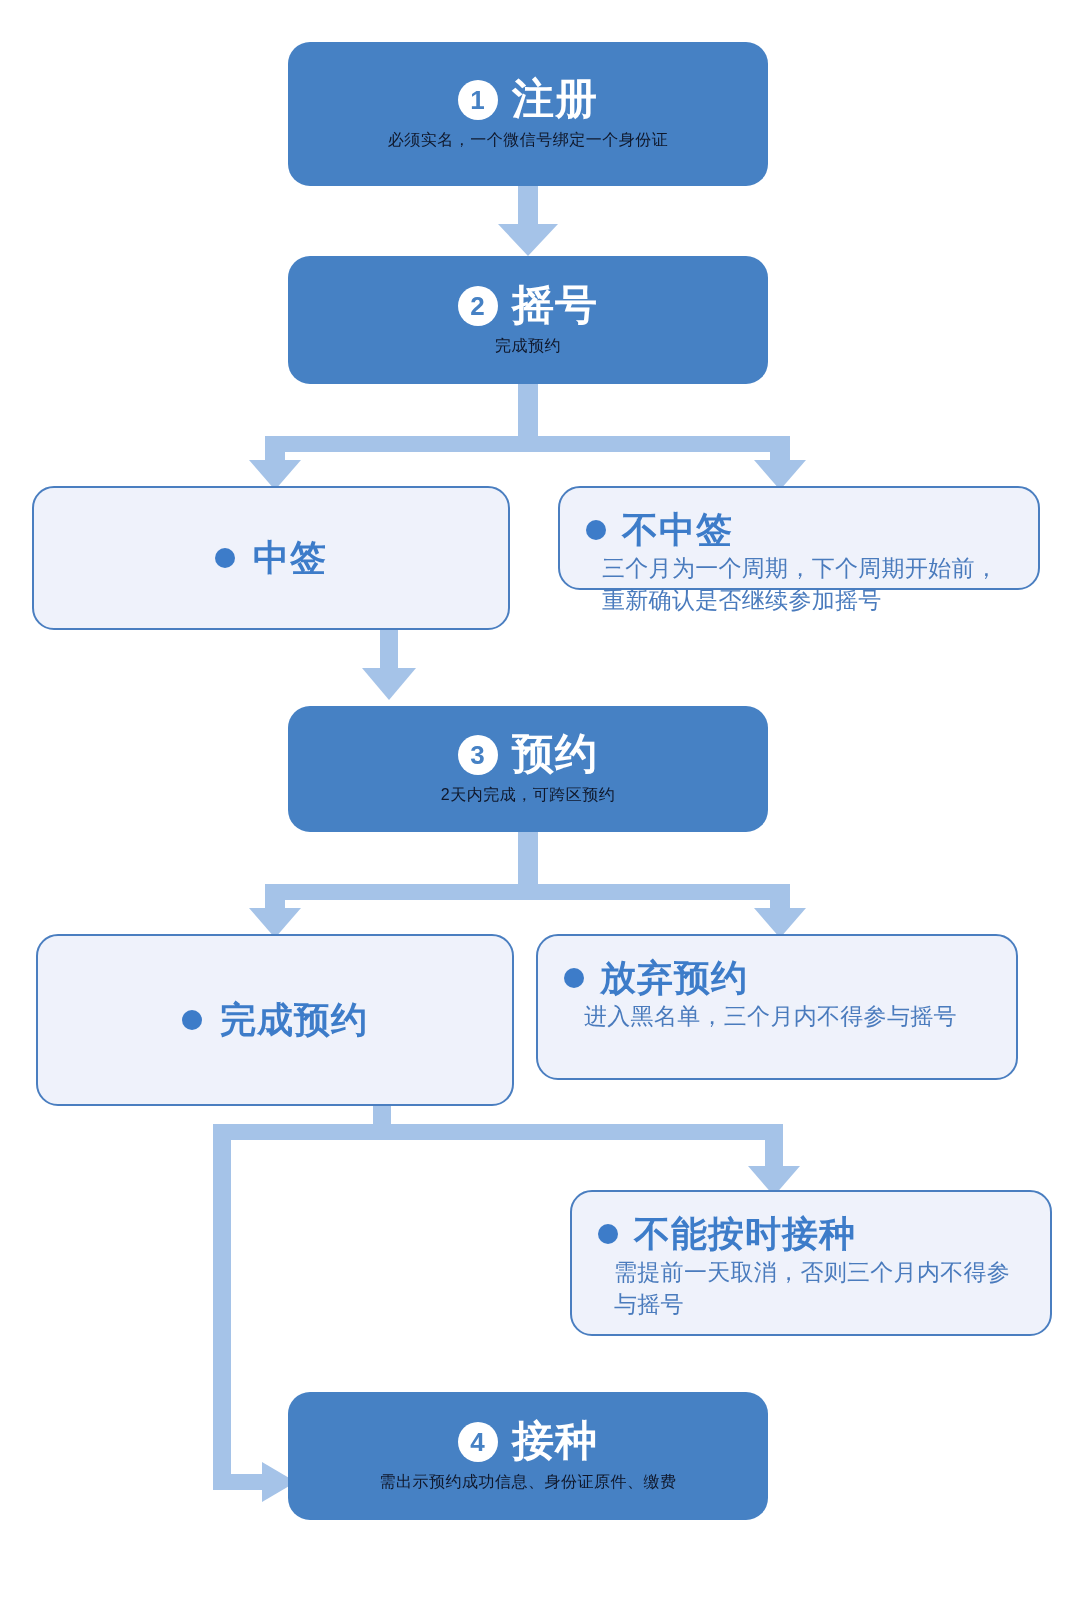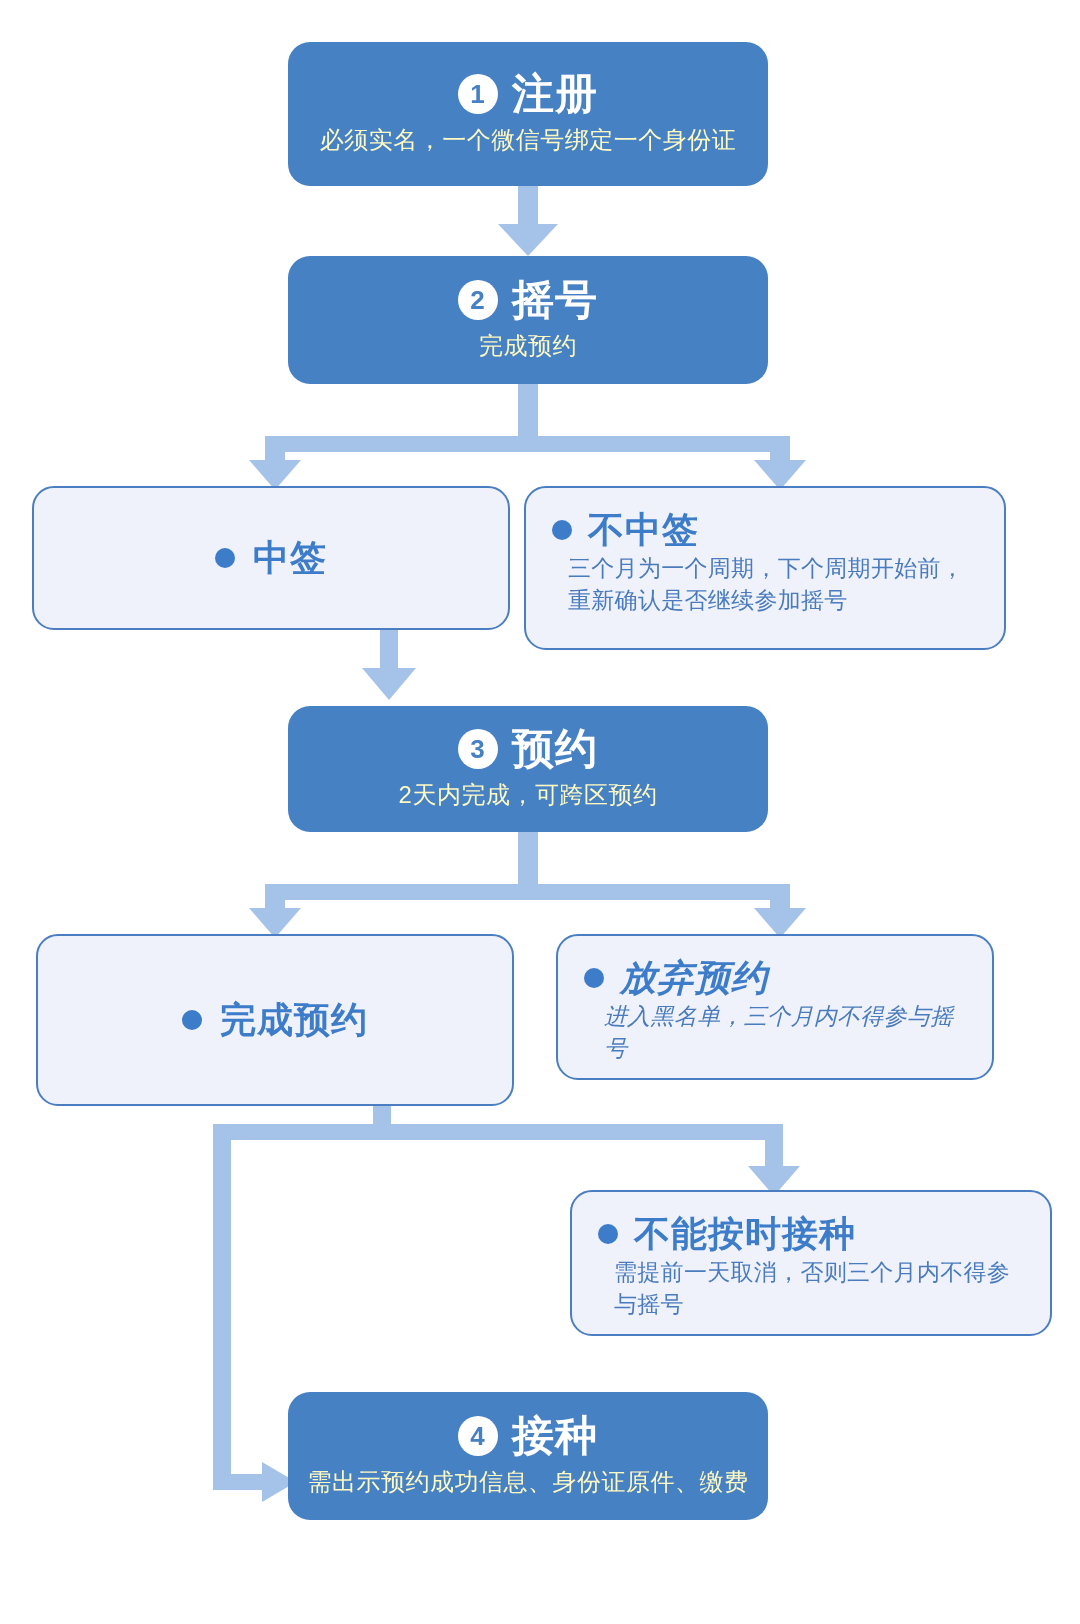--- a/index.html
+++ b/index.html
@@ -32,22 +32,22 @@
   }
   .step .num{
     width:40px;height:40px;border-radius:50%;
     background:#ffffff;color:#4681c4;
     font-size:26px;font-weight:700;
     display:flex;align-items:center;justify-content:center;
     line-height:1;
     flex:0 0 auto;
   }
   .step .sub{
-    font-size:24px;font-weight:400;margin-top:8px;
-    color:#fef9c3;letter-spacing:.5px;
+    font-size:16px;font-weight:400;margin-top:8px;
+    color:#0f172a;letter-spacing:.5px;
   }
 
   .branch{
     background:#eff2fb;
     border:2px solid #4a7ec0;
     border-radius:22px;
   }
   .branch.center{
     display:flex;align-items:center;justify-content:center;
   }
@@ -133,21 +133,21 @@
     <div class="sub">完成预约</div>
   </div>
 
   <div class="node branch center" style="left:32px;top:486px;width:478px;height:144px;">
     <div class="row">
       <span class="dot"></span>
       <span class="htitle">中签</span>
     </div>
   </div>
 
-  <div class="node branch left-align" style="left:524px;top:486px;width:482px;height:164px;">
+  <div class="node branch left-align" style="left:558px;top:486px;width:482px;height:104px;">
     <div class="head">
       <span class="dot"></span>
       <span class="htitle">不中签</span>
     </div>
     <div class="body" style="margin-left:16px;">三个月为一个周期，下个周期开始前，重新确认是否继续参加摇号</div>
   </div>
 
   <div class="node step" style="left:288px;top:706px;width:480px;height:126px;">
     <div class="title">
       <span class="num">3</span>
@@ -156,21 +156,21 @@
     <div class="sub">2天内完成，可跨区预约</div>
   </div>
 
   <div class="node branch center" style="left:36px;top:934px;width:478px;height:172px;">
     <div class="row">
       <span class="dot"></span>
       <span class="htitle">完成预约</span>
     </div>
   </div>
 
-  <div class="node branch left-align" style="left:556px;top:934px;width:438px;height:146px;font-style:italic;">
+  <div class="node branch left-align" style="left:536px;top:934px;width:482px;height:146px;">
     <div class="head">
       <span class="dot"></span>
       <span class="htitle">放弃预约</span>
     </div>
     <div class="body" style="margin-left:20px;">进入黑名单，三个月内不得参与摇号</div>
   </div>
 
   <div class="node branch left-align" style="left:570px;top:1190px;width:482px;height:146px;">
     <div class="head">
       <span class="dot"></span>

